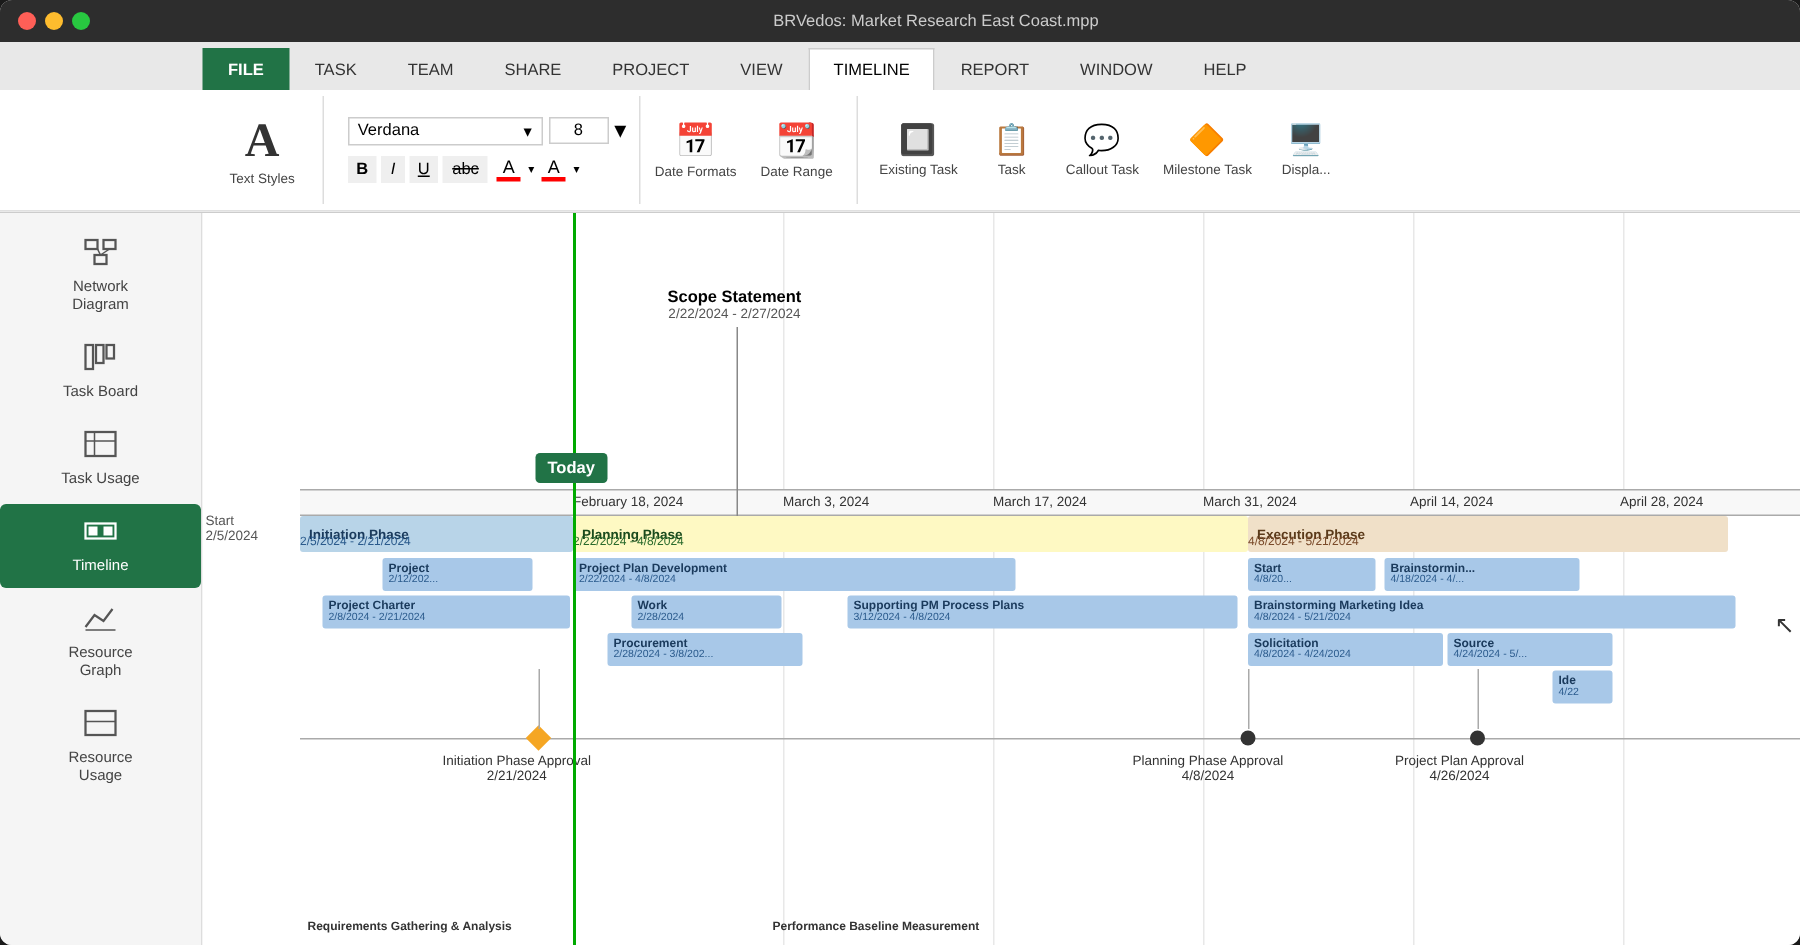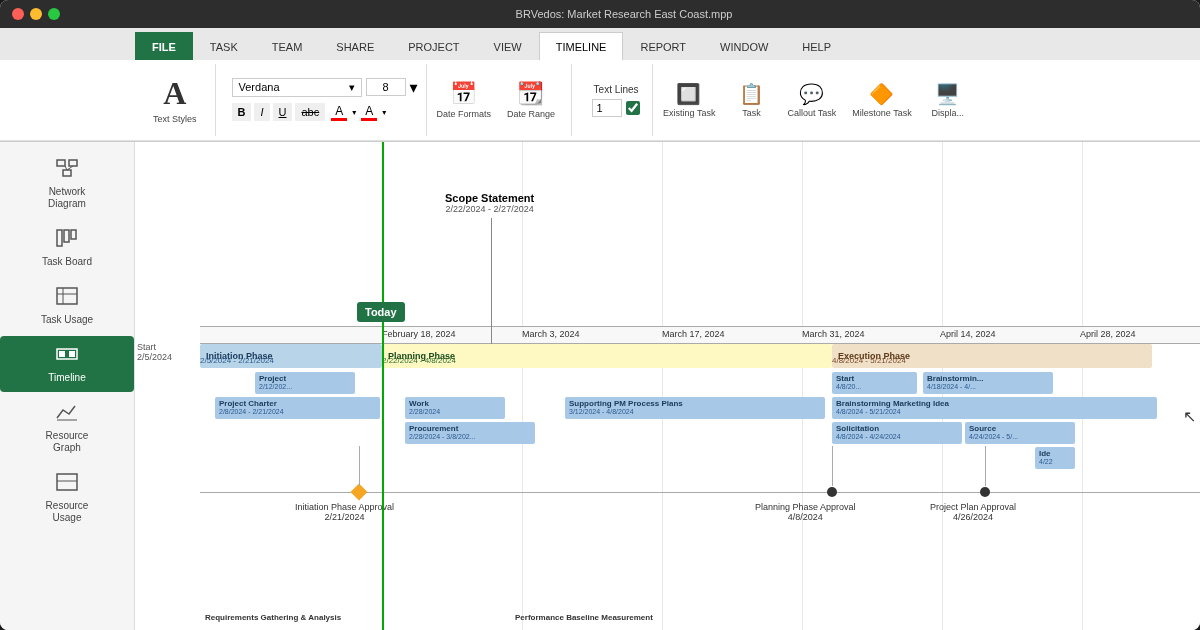--- a/index.html
+++ b/index.html
@@ -134,27 +134,20 @@
         <div class="toolbar-btn">
           <div style="font-size:22px;">📅</div>
           <div class="btn-label">Date Formats</div>
         </div>
         <div class="toolbar-btn">
           <div style="font-size:22px;">📆</div>
           <div class="btn-label">Date Range</div>
         </div>
       </div>
 
-      <div style="display:flex;flex-direction:column;align-items:center;justify-content:center;padding:0 12px;border-right:1px solid #ddd;height:72px;gap:4px;">
-        <div class="text-lines-label">Text Lines</div>
-        <div style="display:flex;align-items:center;gap:4px;">
-          <input type="number" class="tl-input" value="1" style="border: 1px solid rgb(204, 204, 204); width: 30px; text-align: center; font-size: 11px; padding: 2px;">
-          <input type="checkbox" class="tl-checkbox" checked="" style="width: 14px; height: 14px;">
-        </div>
-      </div>
 
       <div class="toolbar-group">
         <div class="toolbar-btn">
           <div style="font-size:20px;">🔲</div>
           <div class="btn-label">Existing Task</div>
         </div>
         <div class="toolbar-btn">
           <div style="font-size:20px;">📋</div>
           <div class="btn-label">Task</div>
         </div>
@@ -289,22 +282,26 @@
       <div style="position:absolute; top:230px; left:120px; width:100px; height:22px; background:#a8c8e8; border-radius:2px; padding:2px 4px; z-index:4;">
         <div style="font-size:8px; font-weight:bold; color:#1a3a5c;">Project</div>
         <div style="font-size:7px; color:#2a5a8c;">2/12/202...</div>
       </div>
 
       <div style="position:absolute; top:255px; left:80px; width:165px; height:22px; background:#a8c8e8; border-radius:2px; padding:2px 4px; z-index:4;">
         <div style="font-size:8px; font-weight:bold; color:#1a3a5c;">Project Charter</div>
         <div style="font-size:7px; color:#2a5a8c;">2/8/2024 - 2/21/2024</div>
       </div>
 
-
-      <div style="position:absolute; top:255px; left:270px; width:100px; height:22px; background:#a8c8e8; border-radius:2px; padding:2px 4px; z-index:4;">
+      <div style="position:absolute; top:230px; left:247px; width:295px; height:22px; background:#a8c8e8; border-radius:2px; padding:2px 4px; z-index:4;">
+        <div style="font-size:8px; font-weight:bold; color:#1a3a5c;">Project Plan Development</div>
+        <div style="font-size:7px; color:#2a5a8c;">2/22/2024 - 4/8/2024</div>
+      </div>
+
+      <div style="position:absolute; top:255px; left:286px; width:100px; height:22px; background:#a8c8e8; border-radius:2px; padding:2px 4px; z-index:4;">
         <div style="font-size:8px; font-weight:bold; color:#1a3a5c;">Work</div>
         <div style="font-size:7px; color:#2a5a8c;">2/28/2024</div>
       </div>
 
       <div style="position:absolute; top:280px; left:270px; width:130px; height:22px; background:#a8c8e8; border-radius:2px; padding:2px 4px; z-index:4;">
         <div style="font-size:8px; font-weight:bold; color:#1a3a5c;">Procurement</div>
         <div style="font-size:7px; color:#2a5a8c;">2/28/2024 - 3/8/202...</div>
       </div>
 
       <div style="position:absolute; top:255px; left:430px; width:260px; height:22px; background:#a8c8e8; border-radius:2px; padding:2px 4px; z-index:4;">

